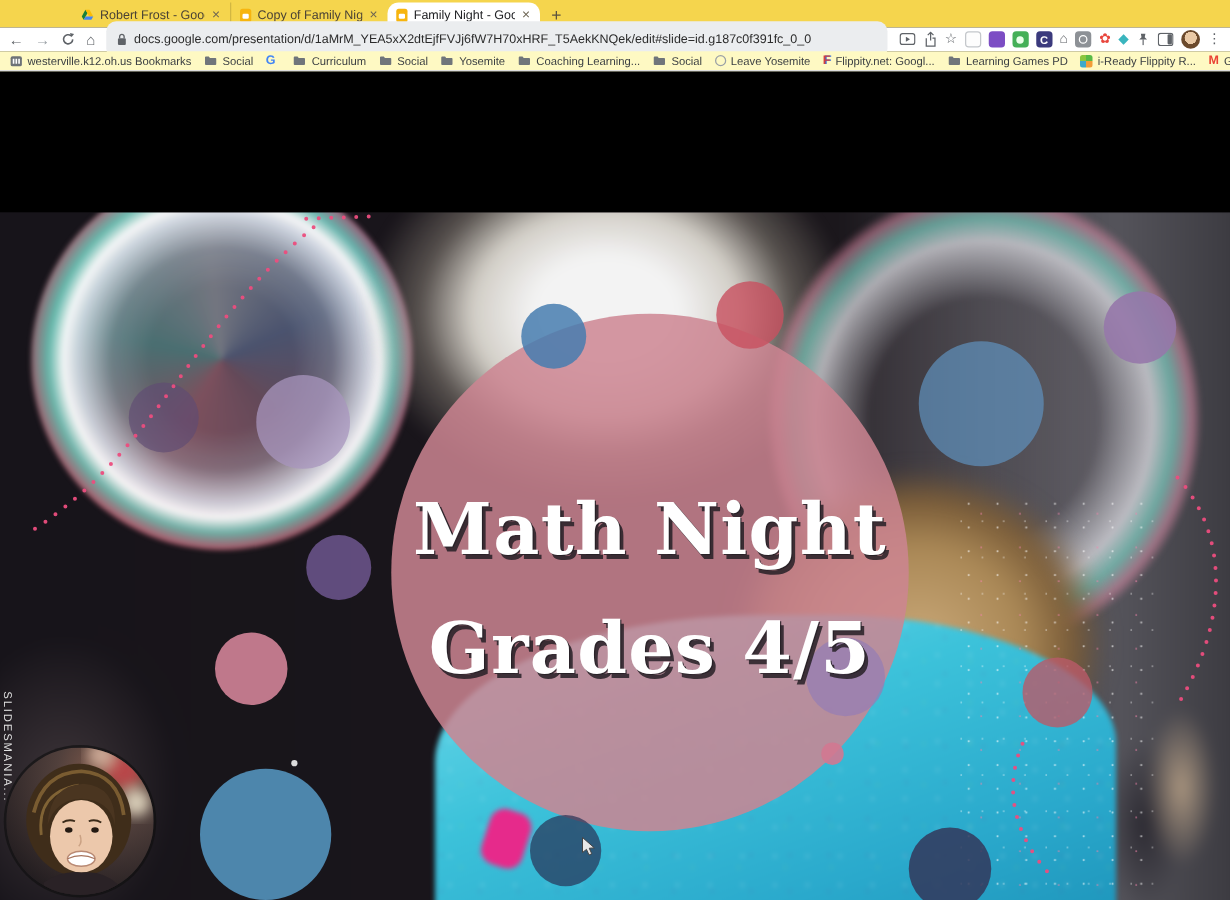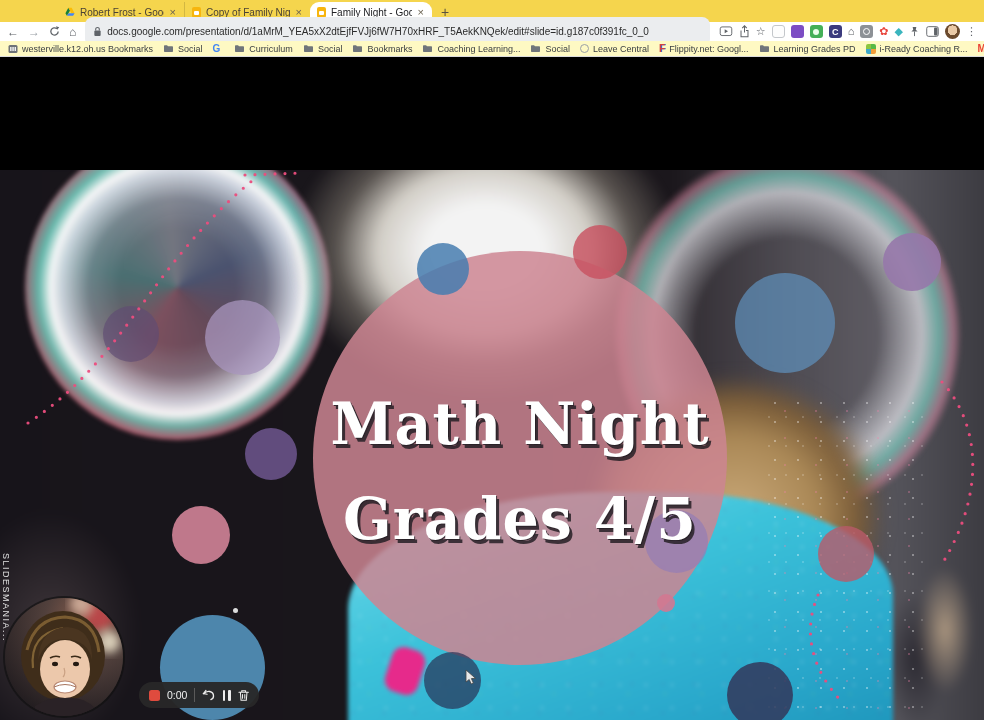--- a/index.html
+++ b/index.html
@@ -223,51 +223,51 @@
     <div class="bm">
       <svg class="bmi" width="11" height="9" viewBox="0 0 12 10">
           <path d="M1 2.2 Q1 1.4 1.8 1.4 H4.4 L5.4 2.6 H10.2 Q11 2.6 11 3.4 V8 Q11 8.8 10.2 8.8 H1.8 Q1 8.8 1 8 Z" fill="#70757a"></path>
         </svg>
       <span>Social</span>
     </div>
     <div class="bm">
       <svg class="bmi" width="11" height="9" viewBox="0 0 12 10">
           <path d="M1 2.2 Q1 1.4 1.8 1.4 H4.4 L5.4 2.6 H10.2 Q11 2.6 11 3.4 V8 Q11 8.8 10.2 8.8 H1.8 Q1 8.8 1 8 Z" fill="#70757a"></path>
         </svg>
-      <span>Bookmarks</span>
+      <span>Yosemite</span>
     </div>
     <div class="bm">
       <svg class="bmi" width="11" height="9" viewBox="0 0 12 10">
           <path d="M1 2.2 Q1 1.4 1.8 1.4 H4.4 L5.4 2.6 H10.2 Q11 2.6 11 3.4 V8 Q11 8.8 10.2 8.8 H1.8 Q1 8.8 1 8 Z" fill="#70757a"></path>
         </svg>
       <span>Coaching Learning...</span>
     </div>
     <div class="bm">
       <svg class="bmi" width="11" height="9" viewBox="0 0 12 10">
           <path d="M1 2.2 Q1 1.4 1.8 1.4 H4.4 L5.4 2.6 H10.2 Q11 2.6 11 3.4 V8 Q11 8.8 10.2 8.8 H1.8 Q1 8.8 1 8 Z" fill="#70757a"></path>
         </svg>
       <span>Social</span>
     </div>
     <div class="bm">
       <span class="ring"></span>
-      <span>Leave Central</span>
+      <span>Leave Yosemite</span>
     </div>
     <div class="bm">
       <span class="flipf">F</span>
       <span>Flippity.net: Googl...</span>
     </div>
     <div class="bm">
       <svg class="bmi" width="11" height="9" viewBox="0 0 12 10">
           <path d="M1 2.2 Q1 1.4 1.8 1.4 H4.4 L5.4 2.6 H10.2 Q11 2.6 11 3.4 V8 Q11 8.8 10.2 8.8 H1.8 Q1 8.8 1 8 Z" fill="#70757a"></path>
         </svg>
-      <span>Learning Grades PD</span>
+      <span>Learning Games PD</span>
     </div>
     <div class="bm">
       <span class="iready"></span>
-      <span>i-Ready Coaching R...</span>
+      <span>i-Ready Flippity R...</span>
     </div>
     <div class="bm">
       <span class="gmailm">M</span>
       <span>Gmail</span>
     </div>
 
   </div>
 
   <div class="stage">
     <div class="video">
@@ -342,34 +342,18 @@
       <ellipse cx="71" cy="66" rx="3" ry="2.2" fill="#241a12"></ellipse>
       <path d="M45 60 Q50 57 55 59" stroke="#3a2a18" stroke-width="1.5" fill="none"></path>
       <path d="M66 59 Q71 57 76 60" stroke="#3a2a18" stroke-width="1.5" fill="none"></path>
       <path d="M59 70 Q61 76 58 79" stroke="#caa183" stroke-width="1.2" fill="none"></path>
       <ellipse cx="60" cy="89" rx="11" ry="6" fill="#ffffff" stroke="#b98a74" stroke-width="1.2"></ellipse>
       <path d="M49 89 Q60 84 71 89" stroke="#a8755e" stroke-width="1" fill="none"></path>
       <path d="M30 108 Q45 98 60 100 Q78 98 90 110 L90 118 L30 118 Z" fill="#2a2226"></path>
     </svg>
   </div>
 
-  <div class="recorder">
-    <span class="rec-stop"></span>
-    <span class="rec-time">0:00</span>
-    <span class="rec-div"></span>
-    <svg width="14" height="12" viewBox="0 0 14 12">
-      <path d="M4.2 1.2 L1.6 4.6 L5.4 5.2" stroke="#ededed" stroke-width="1.3" fill="none" stroke-linecap="round"></path>
-      <path d="M2 4.6 Q4.5 1.6 8.2 2.3 Q12.2 3.2 12.2 7 Q12.2 9.9 9.4 10.8" stroke="#ededed" stroke-width="1.4" fill="none" stroke-linecap="round"></path>
-    </svg>
-    <span class="rec-pause">
-        <i></i>
-        <i></i>
-      </span>
-    <svg width="12" height="13" viewBox="0 0 12 13">
-      <path d="M1 3 h10 M4 3 V1.4 h4 V3 M2.5 3 l0.7 8.6 h5.6 l0.7 -8.6 M4.8 5.5 v4 M7.2 5.5 v4" stroke="#ededed" stroke-width="1.1" fill="none" stroke-linecap="round"></path>
-    </svg>
-  </div>
 
   <svg class="cursor" width="12" height="17" viewBox="0 0 12 17">
     <path d="M1 1 L1 13 L4.2 10.5 L6.2 15 L8.4 14 L6.4 9.6 L10.5 9.3 Z" fill="#e8e8e8" stroke="#444" stroke-width="0.8"></path>
   </svg>
 
 </div>
 
 </body></html>

